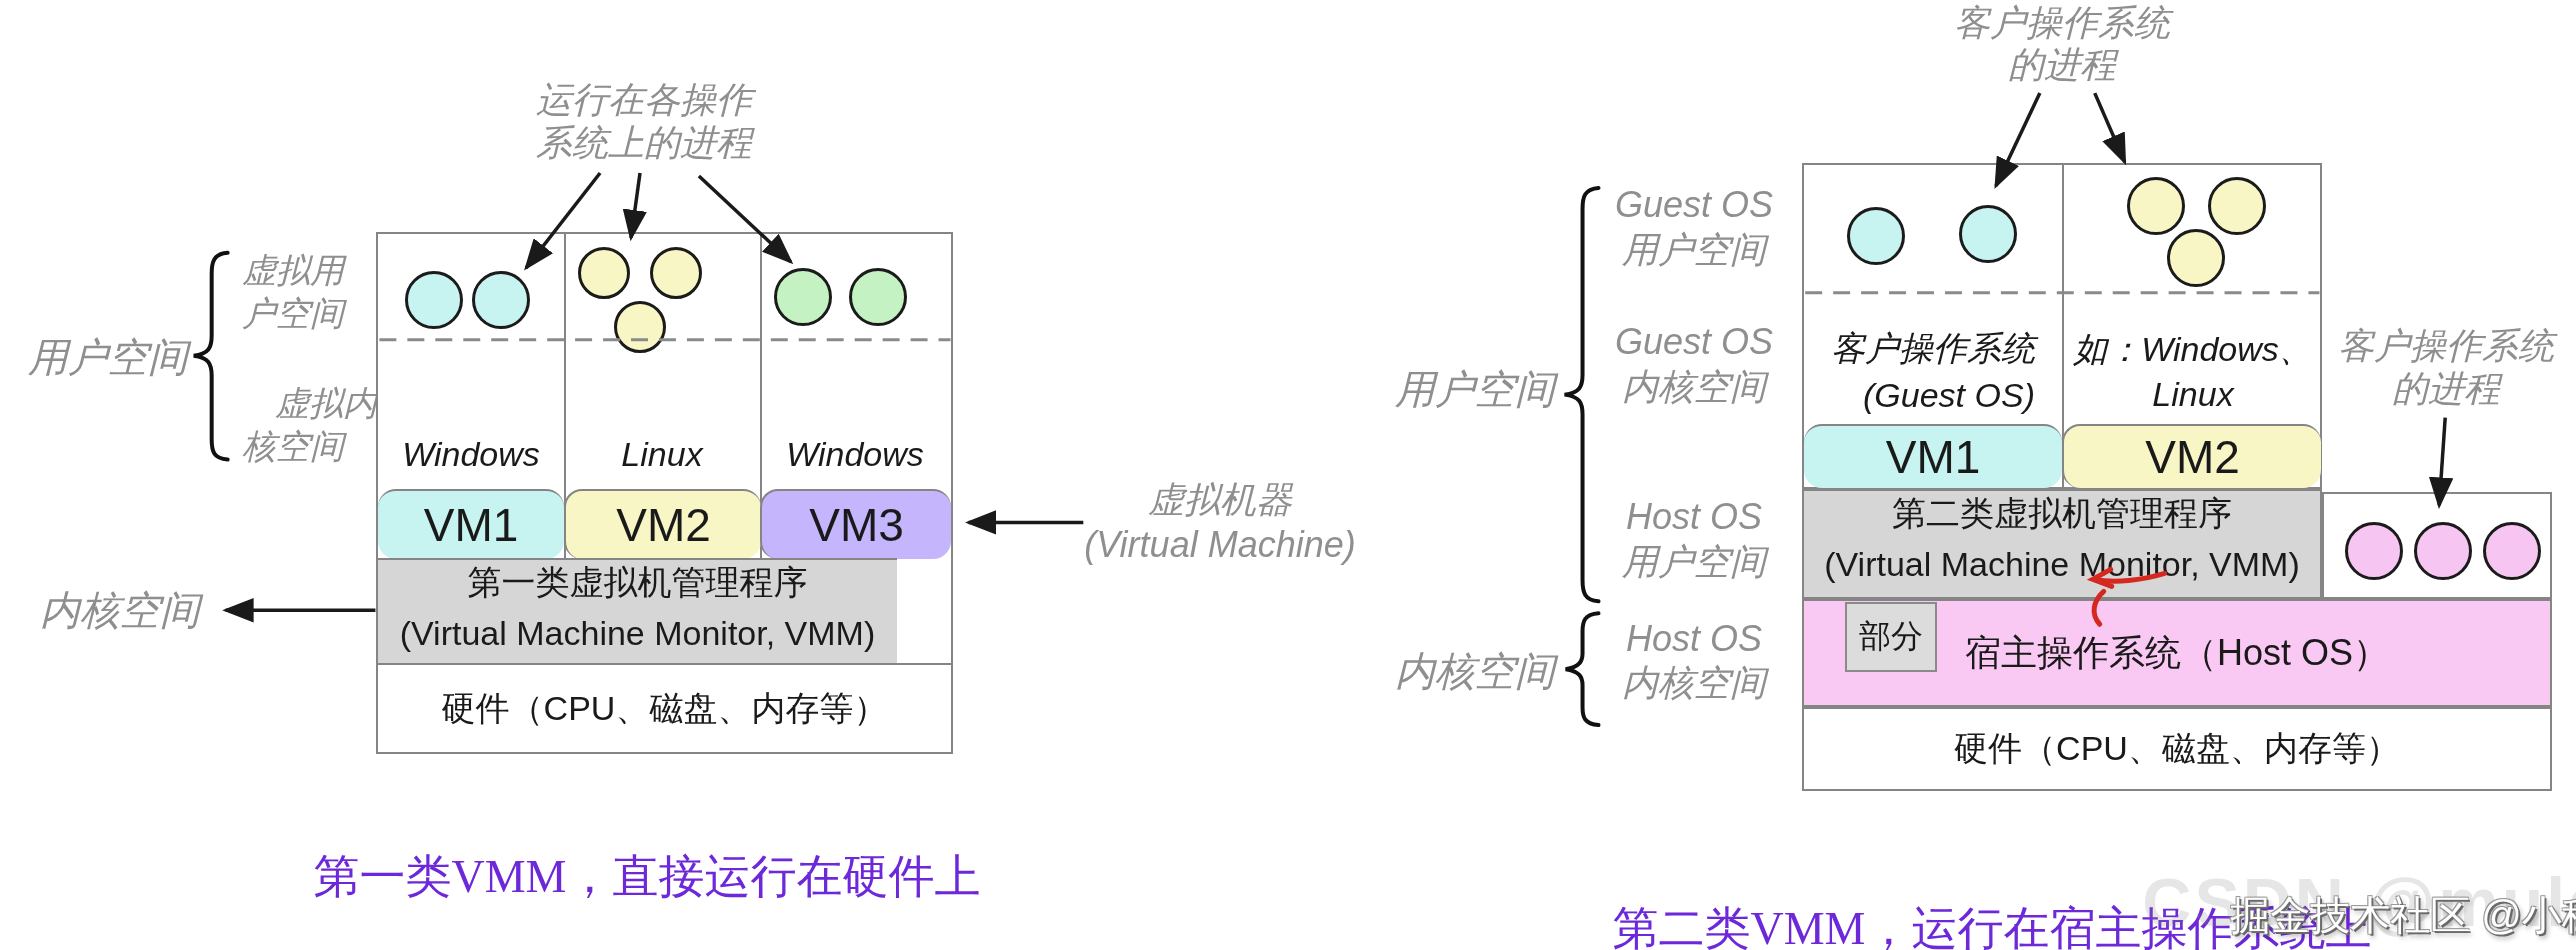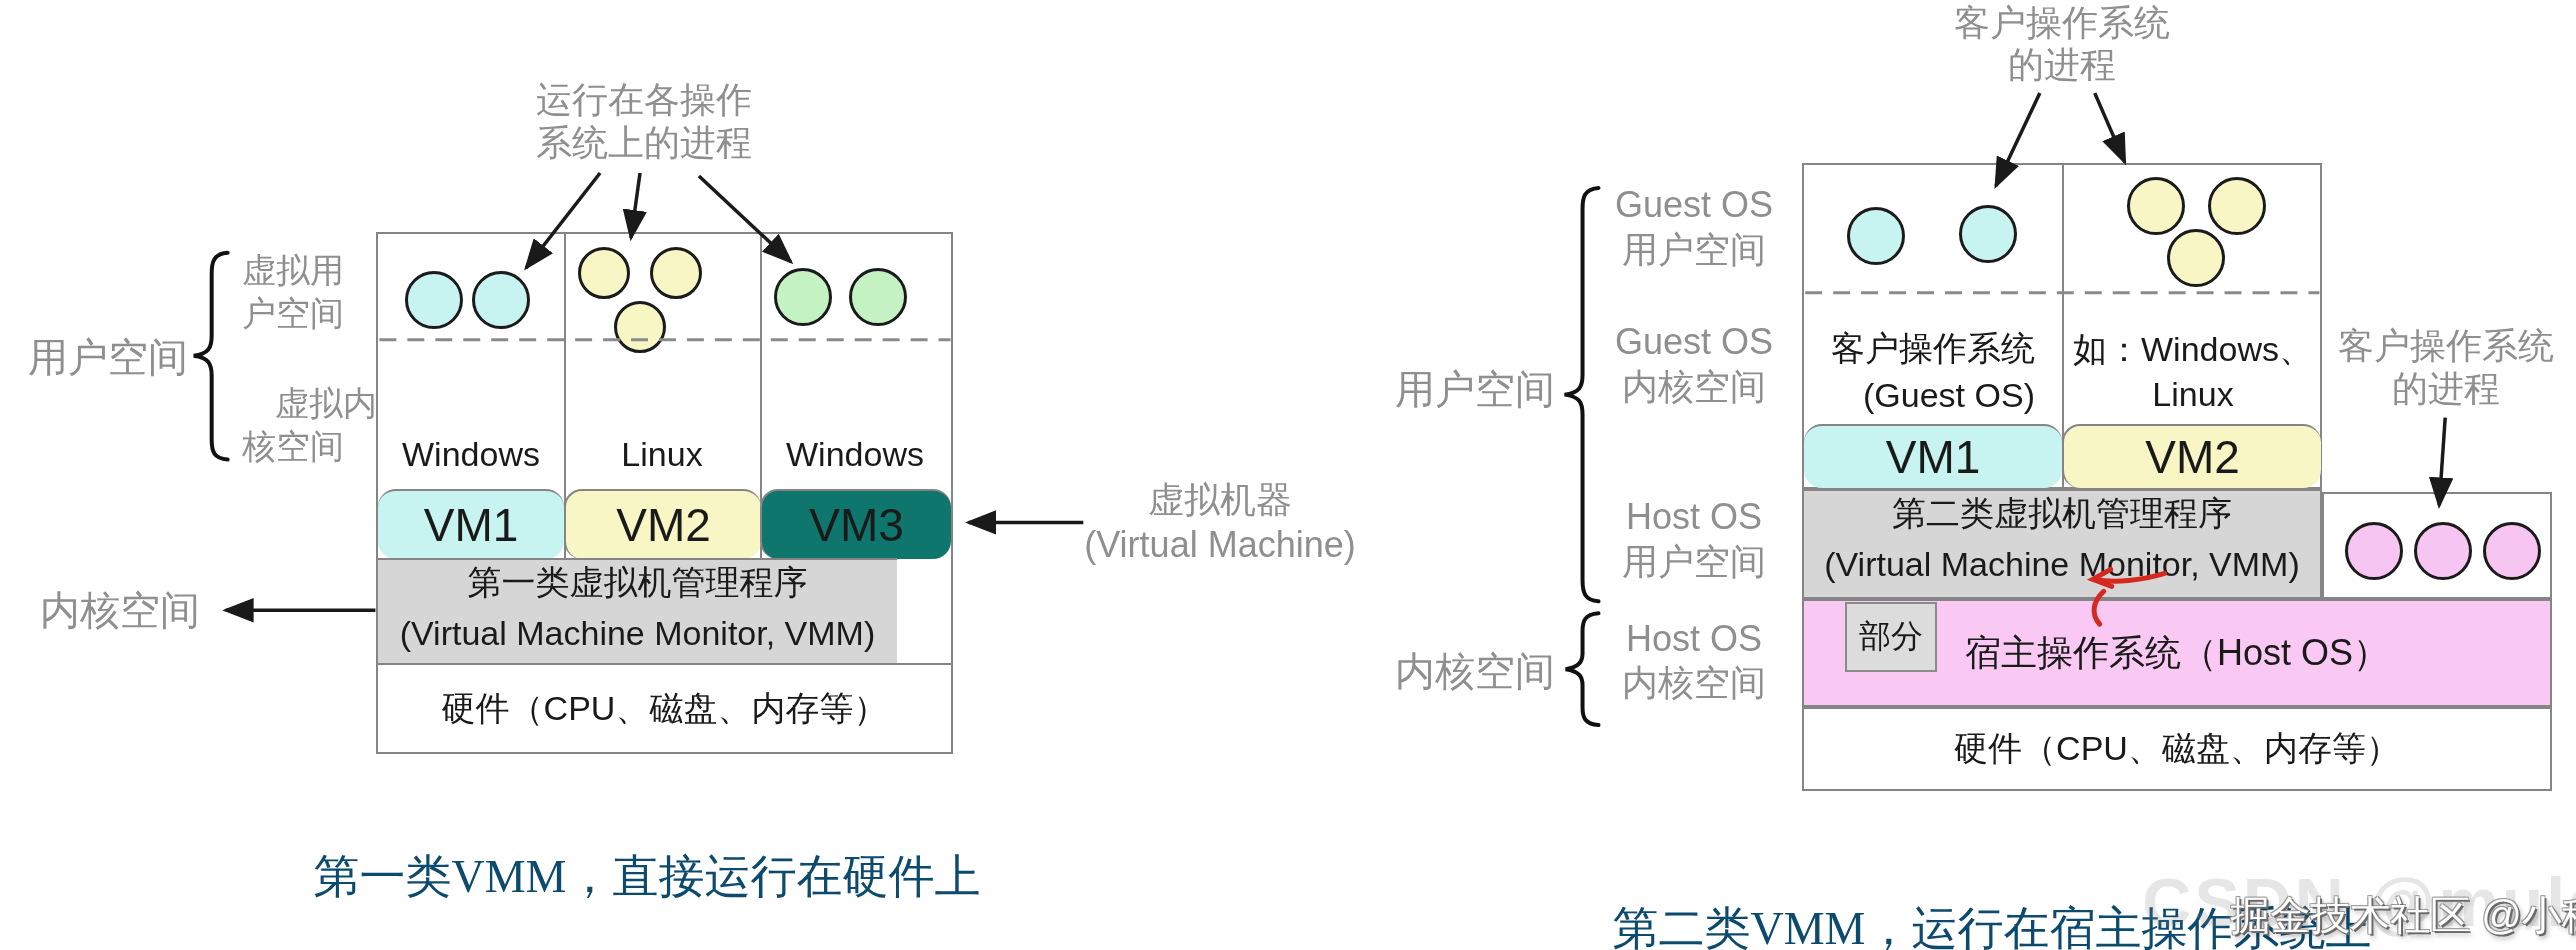--- a/index.html
+++ b/index.html
@@ -1,29 +1,29 @@
 <!DOCTYPE html>
 <html><head>
 <meta charset="utf-8">
 <style>
   html,body{margin:0;padding:0;background:#ffffff;}
   #canvas{position:relative;width:2576px;height:951px;background:#ffffff;overflow:hidden;
           font-family:"Liberation Sans","DejaVu Sans",sans-serif;color:#1a1a1a;}
   .abs{position:absolute;box-sizing:border-box;}
-  .ctr{position:absolute;transform:translate(-50%,-50%);white-space:nowrap;line-height:1;}
+  .ctr{position:absolute;transform:translate(-50%,-50%);white-space:nowrap;line-height:1;font-style:italic;}
   .gray{color:#8f8f8f;}
   .fs40{font-size:40px;} .fs36{font-size:36px;} .fs34{font-size:34px;} .fs38{font-size:46px;border-radius:18px;} .fs32{font-size:32px;}
   .circle{position:absolute;border-radius:50%;border:3px solid #1b1b1b;}
   .bx{border:2px solid #858585;}
   .btop{border-top:2px solid #858585;}
   .vdiv{position:absolute;width:2px;background:#858585;}
   .rowflex{display:flex;flex-direction:column;align-items:center;justify-content:flex-start;gap:8px;}
   .cellflex{display:flex;align-items:center;justify-content:center;}
   .caption{position:absolute;transform:translate(-50%,-50%);white-space:nowrap;
-           font-family:"Liberation Serif","DejaVu Serif",serif;font-size:46px;color:#0c4a6e;}
+           font-family:"Liberation Serif","DejaVu Serif",serif;font-size:46px;color:#6d28d9;}
   svg{position:absolute;left:0;top:0;z-index:5;pointer-events:none;}
   .wm-back{position:absolute;transform:translate(-50%,-50%);white-space:nowrap;z-index:9;
            font-size:68px;font-weight:bold;color:rgba(130,130,130,0.20);letter-spacing:3px;}
   .wm-front{position:absolute;transform:translate(-50%,-50%);white-space:nowrap;z-index:10;
             font-size:40px;color:#ffffff;
             text-shadow:2px 2px 0 #6a6a6a,-1px -1px 0 #9a9a9a,1px -1px 0 #9a9a9a,-1px 1px 0 #9a9a9a,3px 4px 5px rgba(0,0,0,0.35);}
 </style>
 </head>
 <body>
 
@@ -58,21 +58,21 @@
     <div class="ctr fs34" style="left:93px;top:220px;">Windows</div>
     <div class="ctr fs34" style="left:284px;top:220px;">Linux</div>
     <div class="ctr fs34" style="left:477px;top:220px;">Windows</div>
 
     <div class="abs btop cellflex fs38" style="left: 0px; top: 255px; width: 186px; height: 70px; background: rgb(199, 244, 240);">
         <span>VM1</span>
       </div>
     <div class="abs btop cellflex fs38" style="left: 186px; top: 255px; width: 197px; height: 70px; border-left: 2px solid rgb(133, 133, 133); background: rgb(249, 246, 198);">
         <span>VM2</span>
       </div>
-    <div class="abs btop cellflex fs38" style="left: 382px; top: 255px; width: 191px; height: 70px; border-left: 2px solid rgb(133, 133, 133); background: #0f766e;">
+    <div class="abs btop cellflex fs38" style="left: 382px; top: 255px; width: 191px; height: 70px; border-left: 2px solid rgb(133, 133, 133); background: #c4b5fd;">
         <span>VM3</span>
       </div>
 
     <div class="abs btop rowflex fs34" style="left: 0px; top: 324px; width: 519px; height: 105px; background: rgb(214, 214, 214);">
       <span>第一类虚拟机管理程序</span>
       <span>(Virtual Machine Monitor, VMM)</span>
     </div>
 
     <div class="abs btop cellflex fs34" style="left:0;top:429px;width:573px;height:89px;background:#fff;">
       <span>硬件（CPU、磁盘、内存等）</span>

